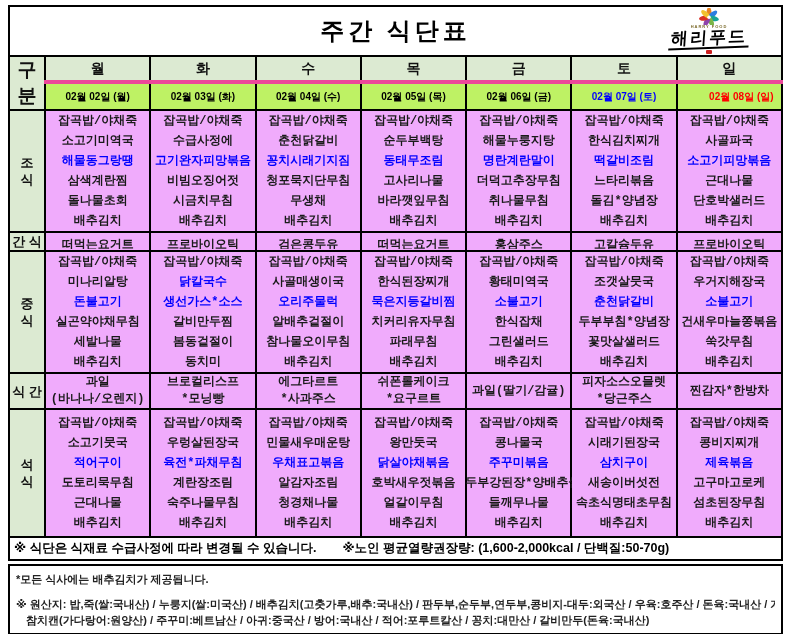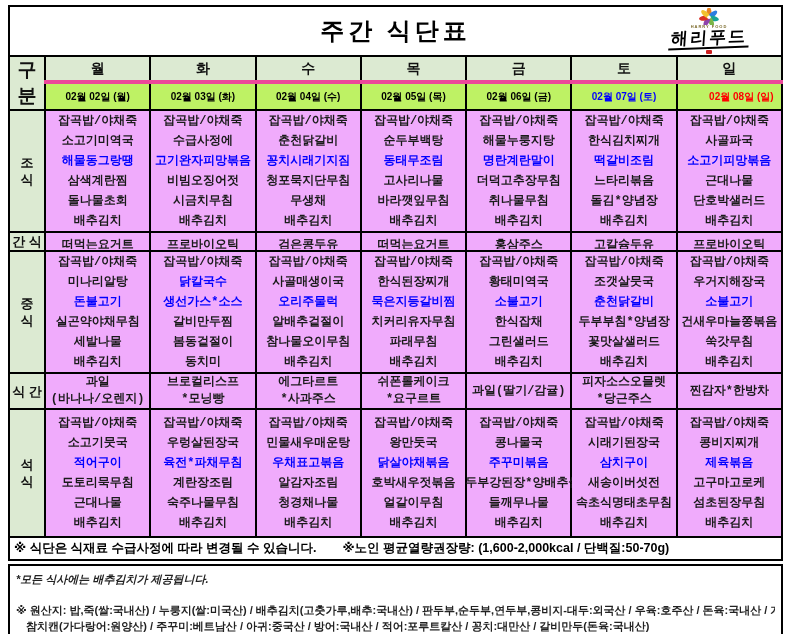--- a/index.html
+++ b/index.html
@@ -59,21 +59,21 @@
   
   td.notice{height:21px;text-align:left;padding:0 4px;}
   .notice-wrap{display:flex;gap:26px;align-items:flex-start;font-size:12.5px;font-weight:800;color:#000;}
   
   .origin{
     margin-top:3px;border:2px solid #000;padding:5px 6px 4px 6px;
     font-size:11px;font-weight:600;color:#222;line-height:16.5px;
     box-sizing:border-box;
   }
   .origin .fline{white-space:nowrap;overflow:hidden;}
-  .origin .fline:first-child{margin-bottom:14px;font-style:italic;}
+  .origin .fline:first-child{margin-bottom:8px;}
   .origin .fline:last-child{padding-left:10px;}
 </style>
 </head>
 <body>
 
 <div class="page">
   <table class="menu-table">
     <colgroup>
       <col style="width:36px">
       <col>

